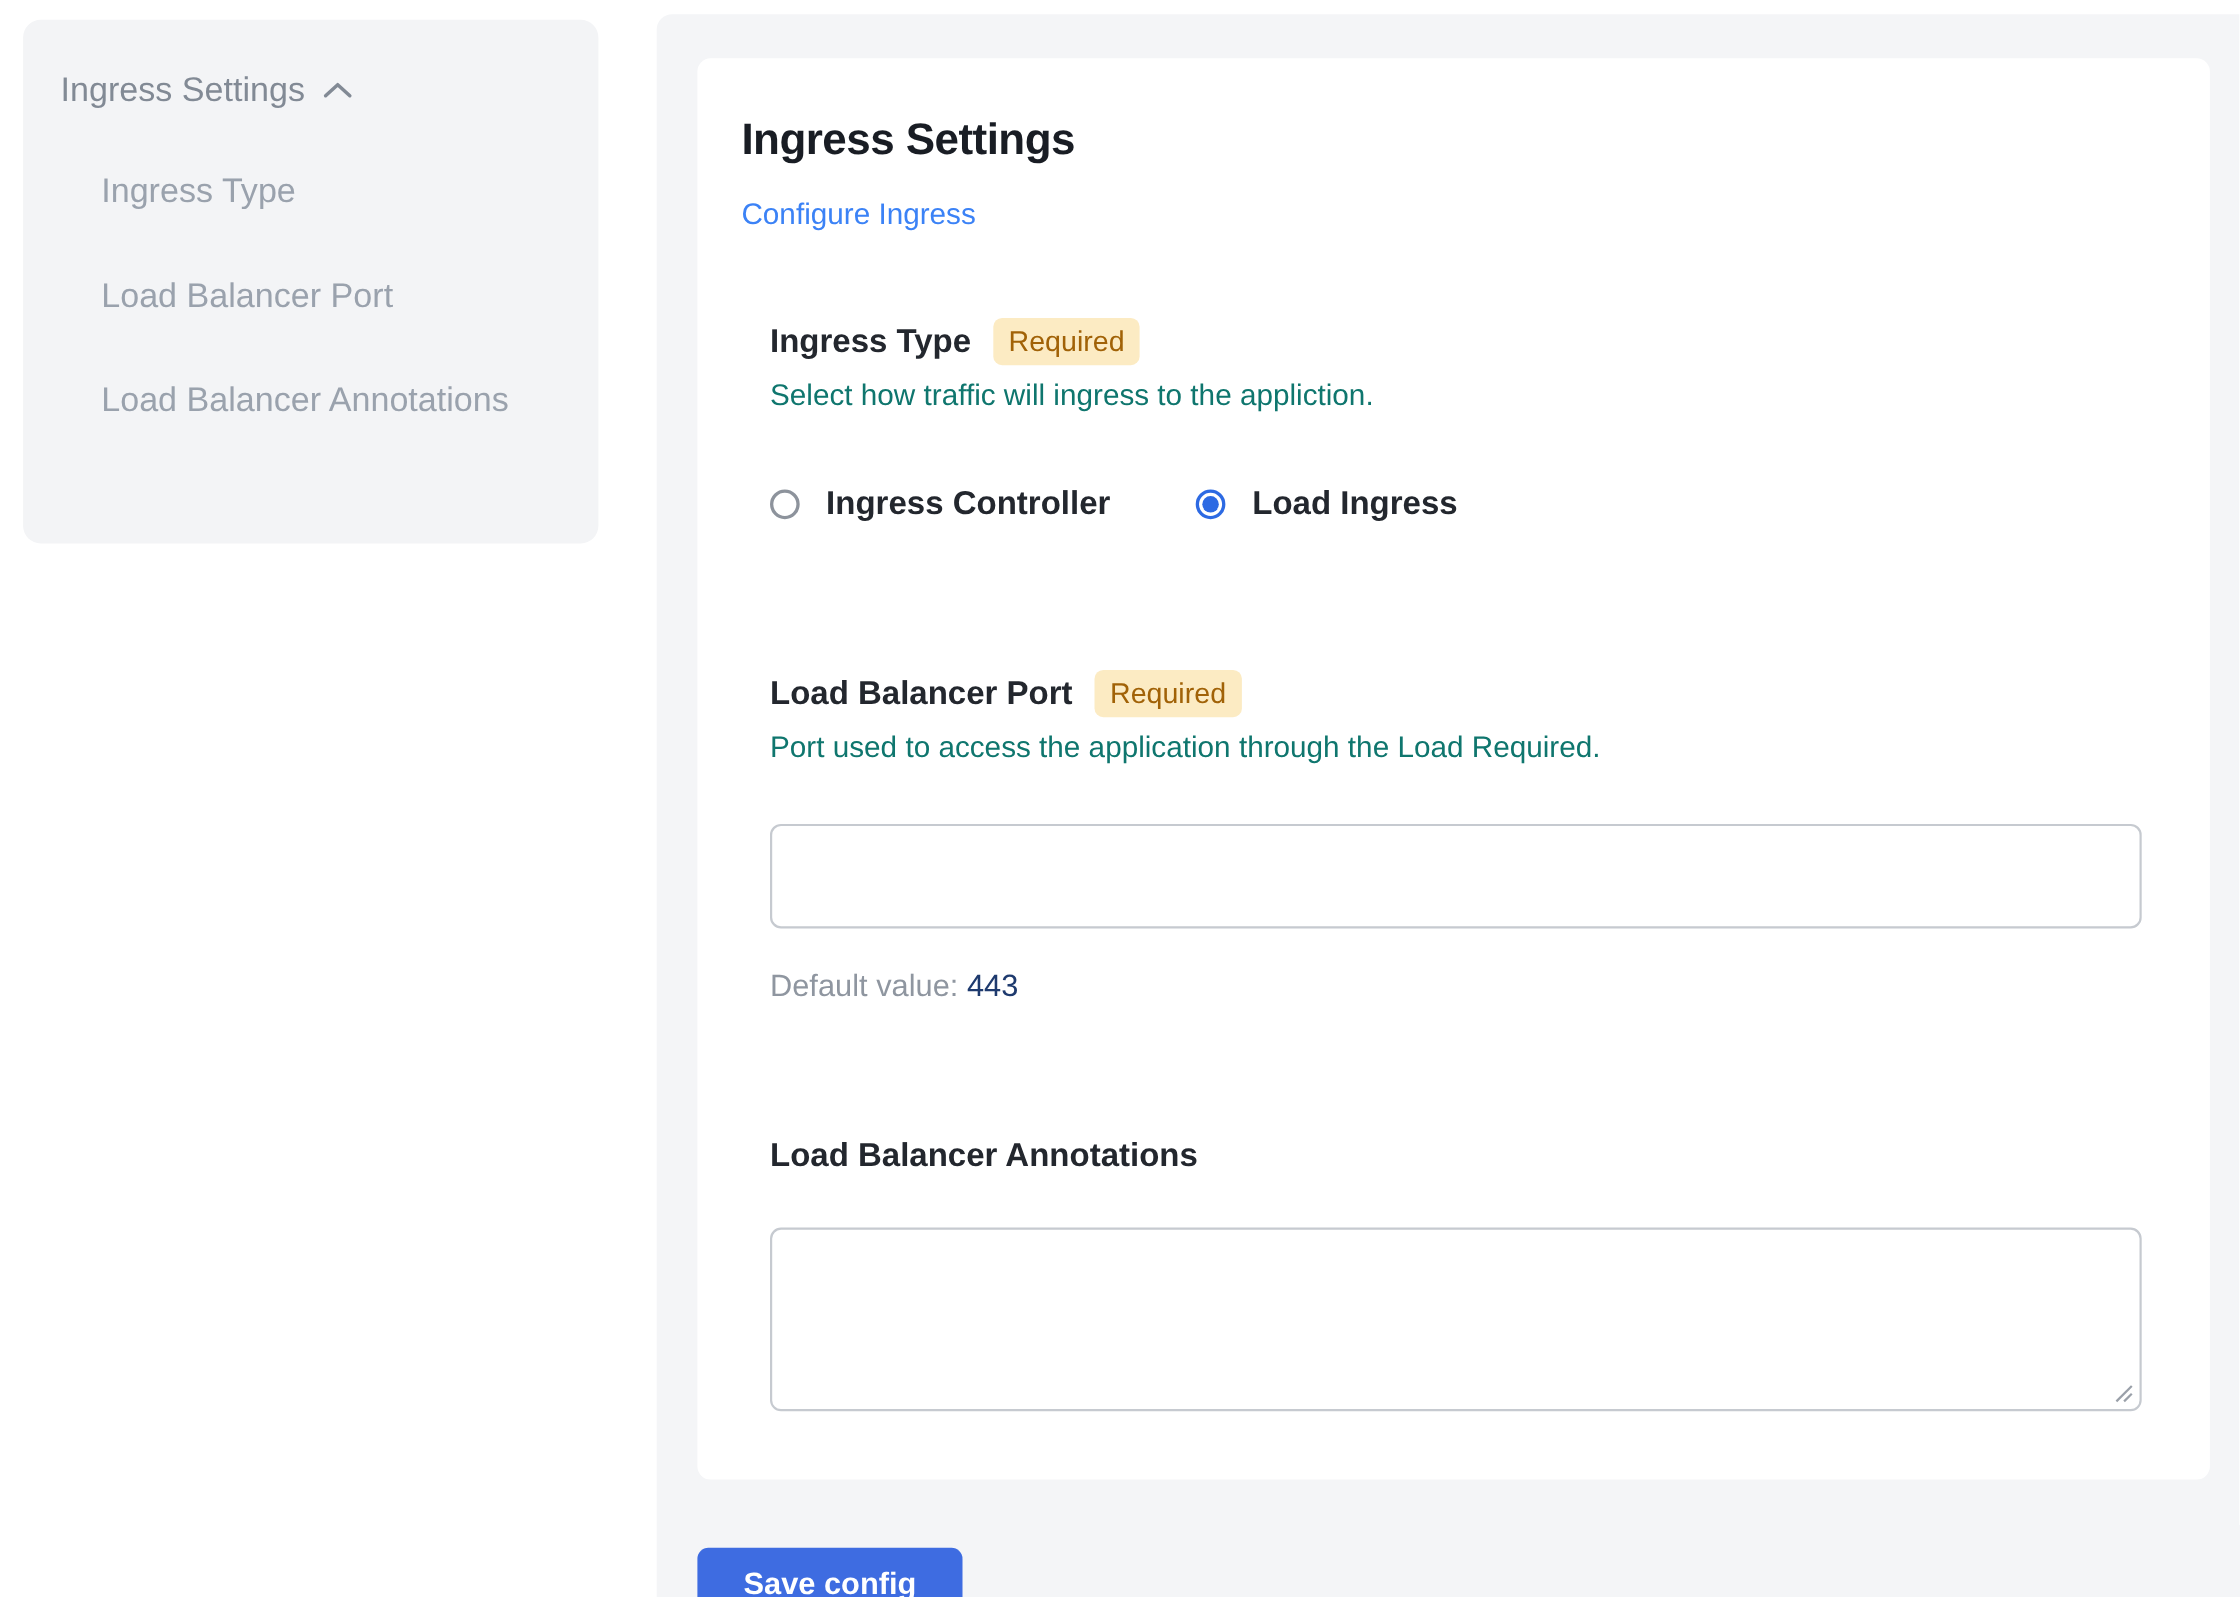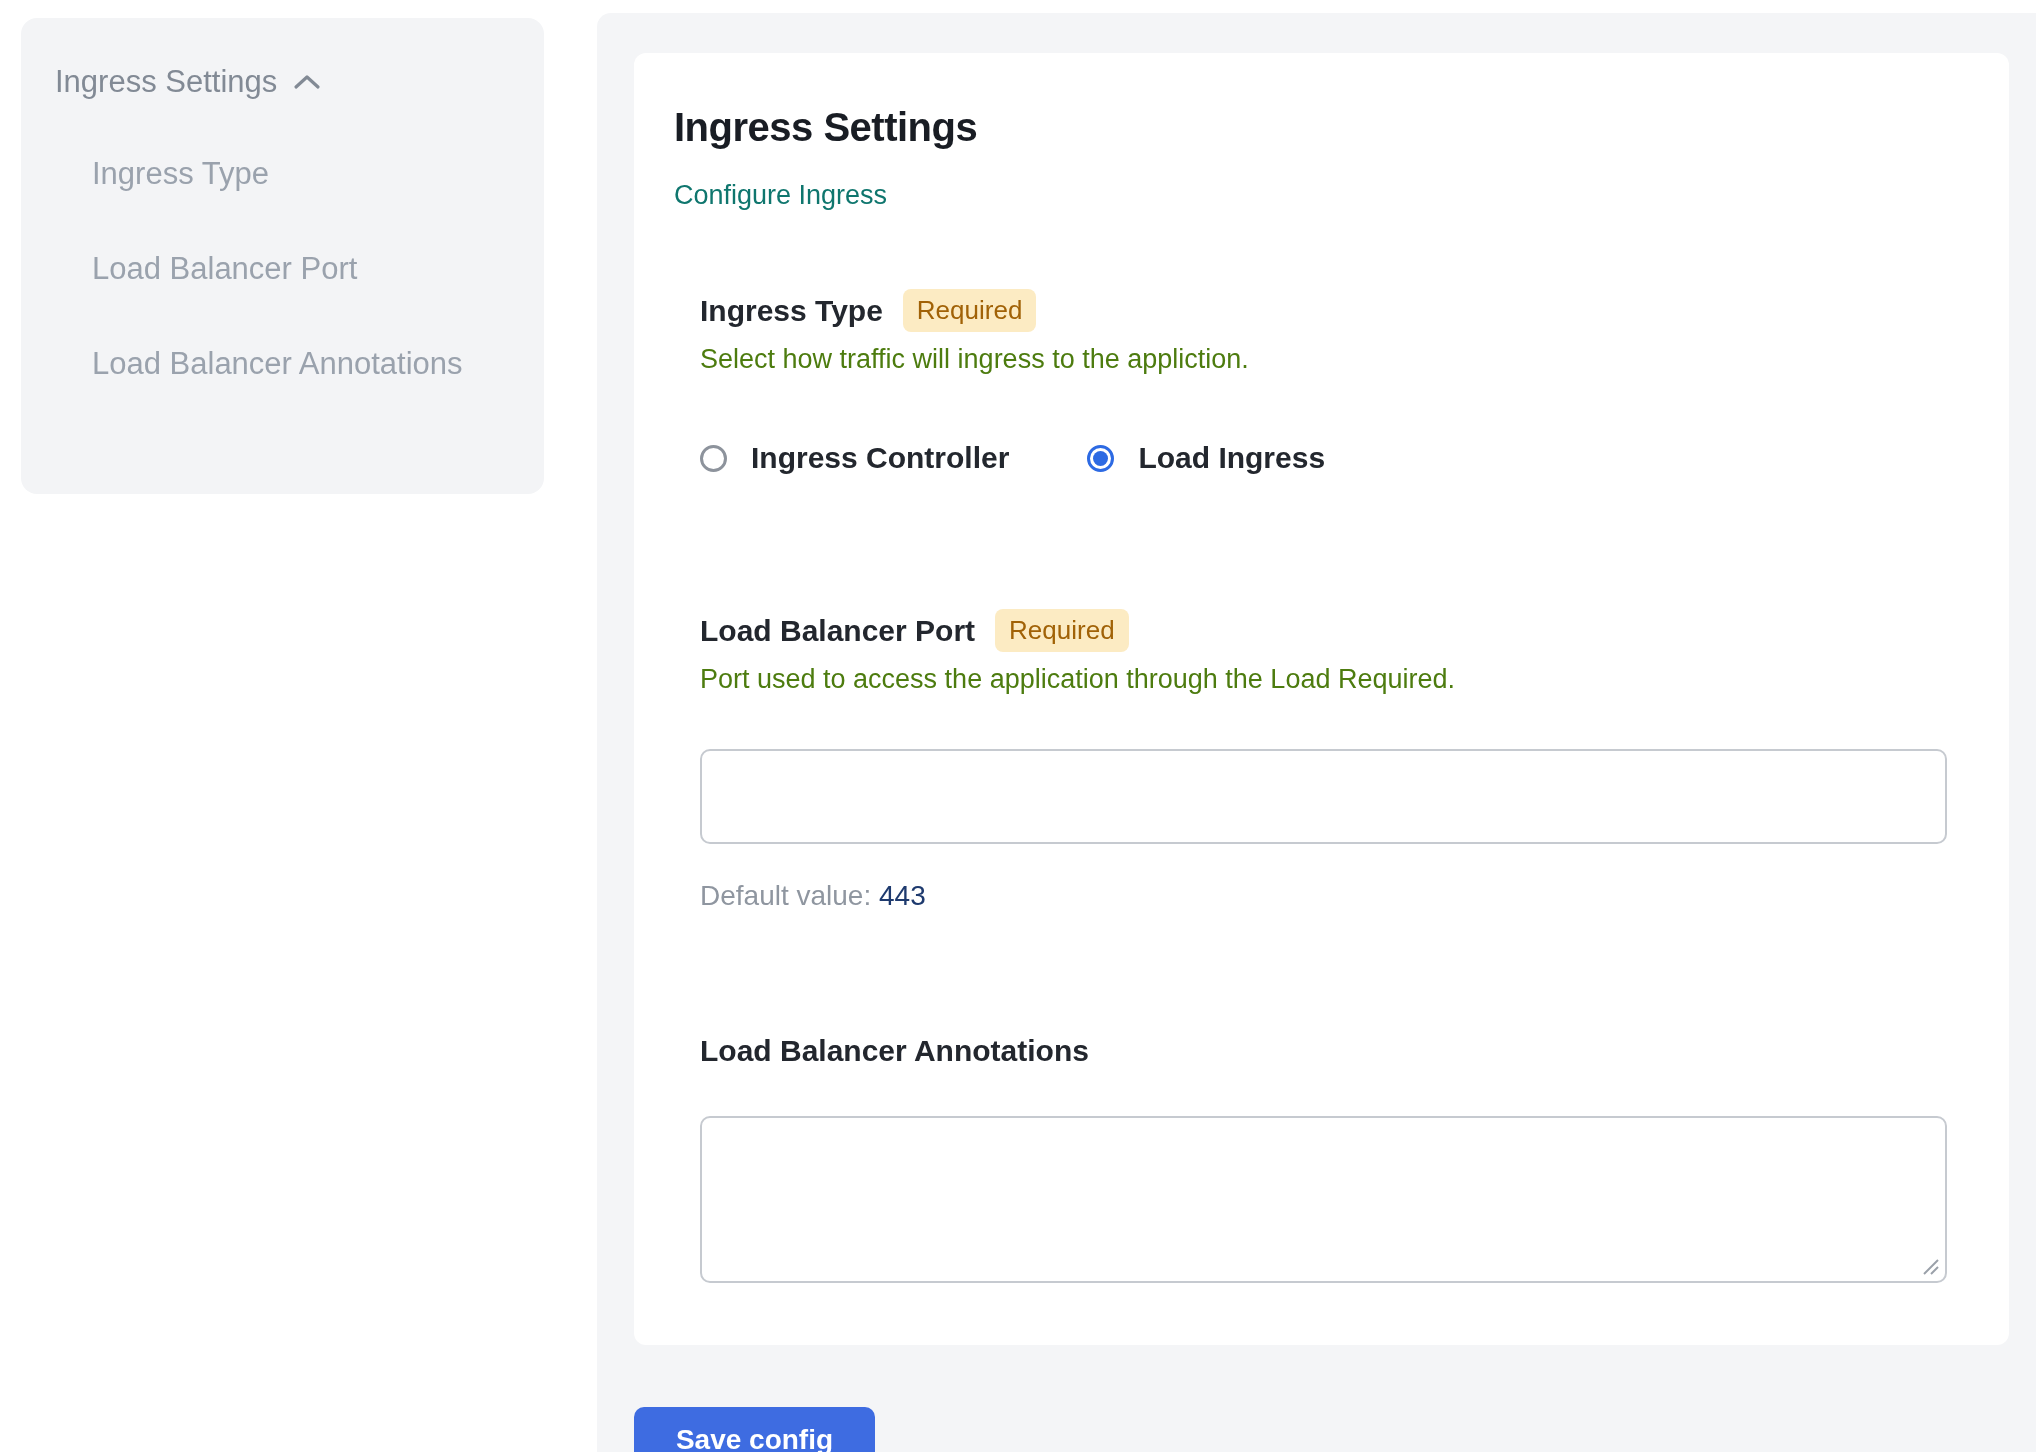--- a/index.html
+++ b/index.html
@@ -48,39 +48,39 @@
     background:#ffffff;
     border-radius:12px;
     padding:52px 62px 62px 40px;
   }
   .card-title {
     font-size:40px; font-weight:700; color:#191d24;
     letter-spacing:-0.5px;
   }
   .card-subtitle {
     margin-top:30px;
-    font-size:27px; color:#0f766e;
+    font-size:27px; color:#3b82f6;
   }
 
   .section { margin-left:26px; }
   .section-ingress-type { margin-top:78px; }
   .section-lb-port { margin-top:134px; }
   .section-lb-annotations { margin-top:122px; }
 
   .section-heading-row { display:flex; align-items:center; gap:20px; }
   .section-heading { font-size:30px; font-weight:700; color:#23272e; }
   .required-badge {
     background:#fcebc3; color:#a16207;
     font-size:26px;
     padding:6px 14px;
     border-radius:8px;
   }
   .section-desc {
     margin-top:12px;
-    font-size:27px; color:#4d7c0f;
+    font-size:27px; color:#0f766e;
   }
 
   
   .radio-row { margin-top:66px; display:flex; gap:78px; }
   .radio-option { display:flex; align-items:center; gap:24px; cursor:pointer; }
   .radio-circle {
     width:27px; height:27px; border-radius:50%;
     border:3px solid #8d939c; background:#fff;
     position:relative; flex:0 0 auto;
   }

